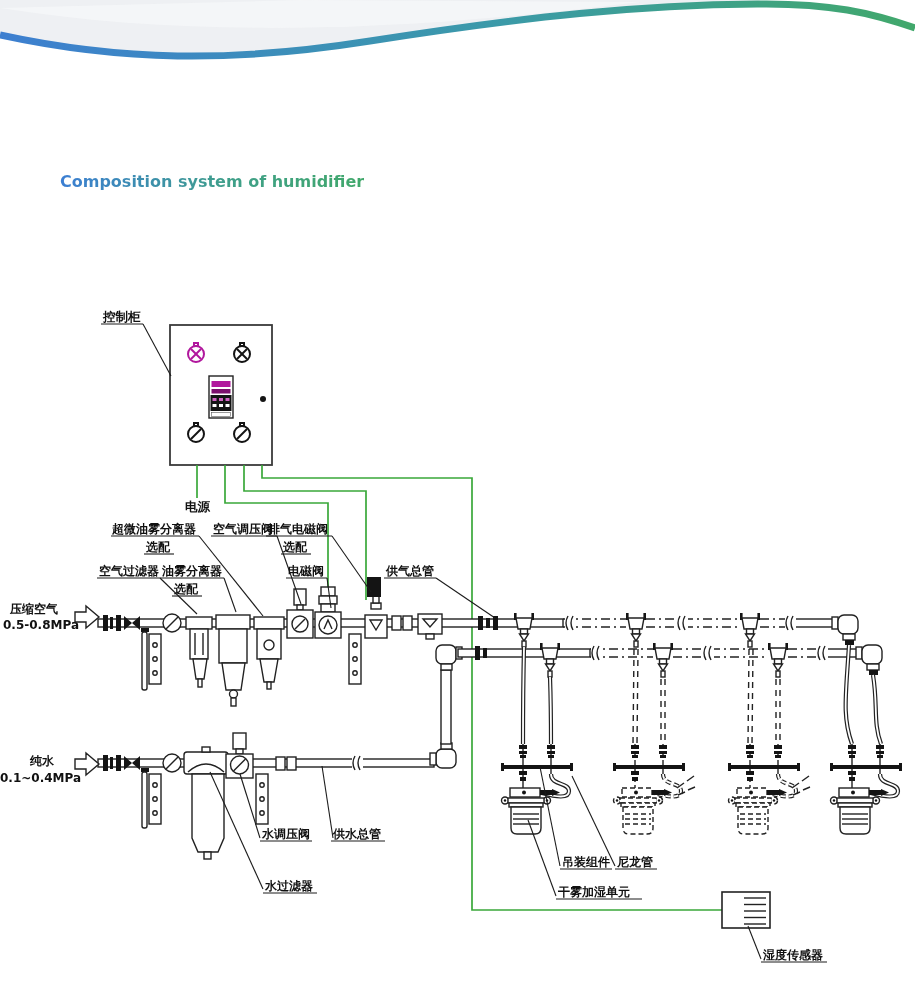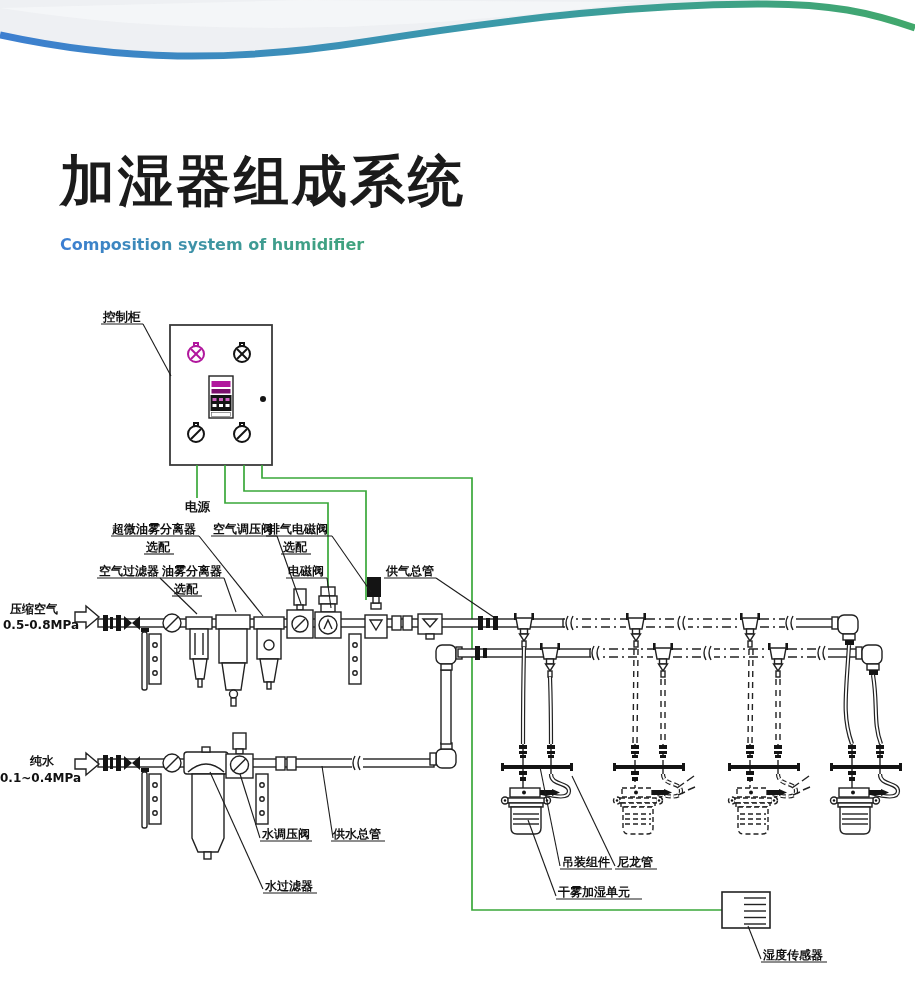--- a/index.html
+++ b/index.html
@@ -39,21 +39,20 @@
         <stop offset="1" stop-color="#41a86b"></stop>
       </linearGradient>
     </defs>
     <path d="M0,0 L760,0 L757,4 C640,5 530,16 370,41 C230,63 120,61 0,35 Z" fill="#eef0f3"></path>
     <path d="M0,8 C200,40 420,30 640,2 L300,0 Z" fill="#f7f8fa" opacity="0.7"></path>
     <path d="M0,35 C120,61 230,63 370,41 C530,16 640,5 757,4 C830,3 872,13 915,28" stroke="url(#wg)" stroke-width="7" fill="none"></path>
   </svg>
 </div>
 
 <div class="title-block">
-  <h1 class="title-cn">加湿器组成系统</h1>
   <div class="subtitle-en">Composition system of humidifier</div>
 </div>
 
 <svg class="diagram" viewBox="0 0 915 1004">
   <defs>
 
     <g id="fogunit">
       <line x1="0" y1="0" x2="0" y2="23" class="st" stroke-width="3"></line>
       <line x1="28" y1="0" x2="28" y2="23" class="st" stroke-width="3"></line>
       <rect x="-4" y="1" width="8" height="4" class="bk"></rect>

